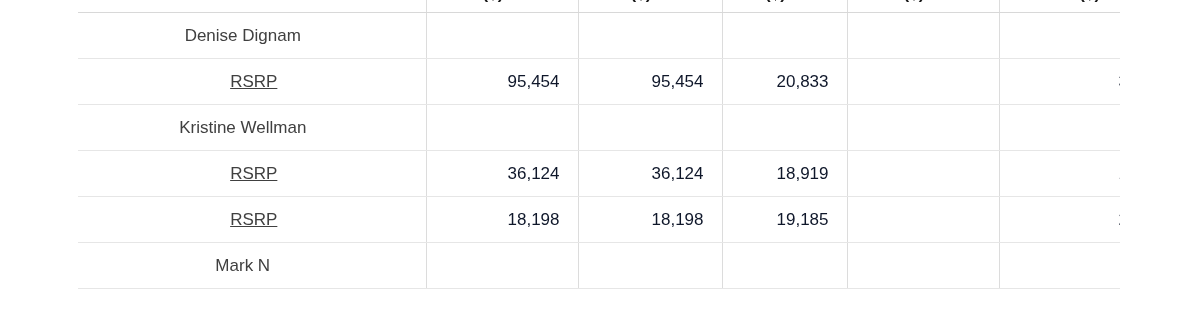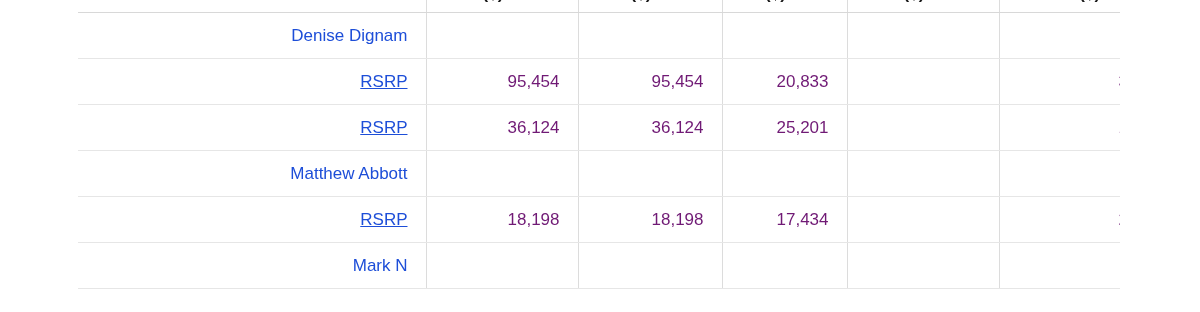--- a/index.html
+++ b/index.html
@@ -59,37 +59,37 @@
   thead th.col-name {
     text-align: left;
     padding-left: 0;
   }
 
   tbody td {
     height: 45px;
     padding: 0 18px 0 0;
     font-size: 17px;
     font-weight: 400;
-    color: #701a75;
+    color: #0f172a;
     text-align: right;
     vertical-align: middle;
     border-bottom: 1px solid #e6e6e6;
     white-space: nowrap;
   }
 
   
   tbody td.vcell,
   thead th.vcell {
     border-left: 1px solid #dcdcdc;
   }
 
   td.name-cell {
-    text-align: right;
+    text-align: center;
     padding-left: 0;
-    color: #1d4ed8;
+    color: #404040;
   }
   td.name-cell.child {
     padding-left: 22px;
     text-decoration: underline;
   }
 </style>
 </head>
 <body>
 
 <div class="viewport">
@@ -124,40 +124,40 @@
           </tr>
           <tr>
             <td class="name-cell child">RSRP</td>
             <td class="vcell">95,454</td>
             <td class="vcell">95,454</td>
             <td class="vcell">20,833</td>
             <td class="vcell"></td>
             <td class="vcell">315,626</td>
           </tr>
           <tr>
-            <td class="name-cell child">RSRP</td>
-            <td class="vcell">36,124</td>
-            <td class="vcell">36,124</td>
-            <td class="vcell">25,201</td>
-            <td class="vcell"></td>
-            <td class="vcell">178,349</td>
-          </tr>
-          <tr>
-            <td class="name-cell">Matthew Abbott</td>
+            <td class="name-cell">Kristine Wellman</td>
             <td class="vcell"></td>
             <td class="vcell"></td>
             <td class="vcell"></td>
             <td class="vcell"></td>
             <td class="vcell"></td>
           </tr>
           <tr>
             <td class="name-cell child">RSRP</td>
+            <td class="vcell">36,124</td>
+            <td class="vcell">36,124</td>
+            <td class="vcell">18,919</td>
+            <td class="vcell"></td>
+            <td class="vcell">178,349</td>
+          </tr>
+          <tr>
+            <td class="name-cell child">RSRP</td>
             <td class="vcell">18,198</td>
             <td class="vcell">18,198</td>
-            <td class="vcell">17,434</td>
+            <td class="vcell">19,185</td>
             <td class="vcell"></td>
             <td class="vcell">220,778</td>
           </tr>
           <tr>
             <td class="name-cell">Mark N</td>
             <td class="vcell"></td>
             <td class="vcell"></td>
             <td class="vcell"></td>
             <td class="vcell"></td>
             <td class="vcell"></td>

